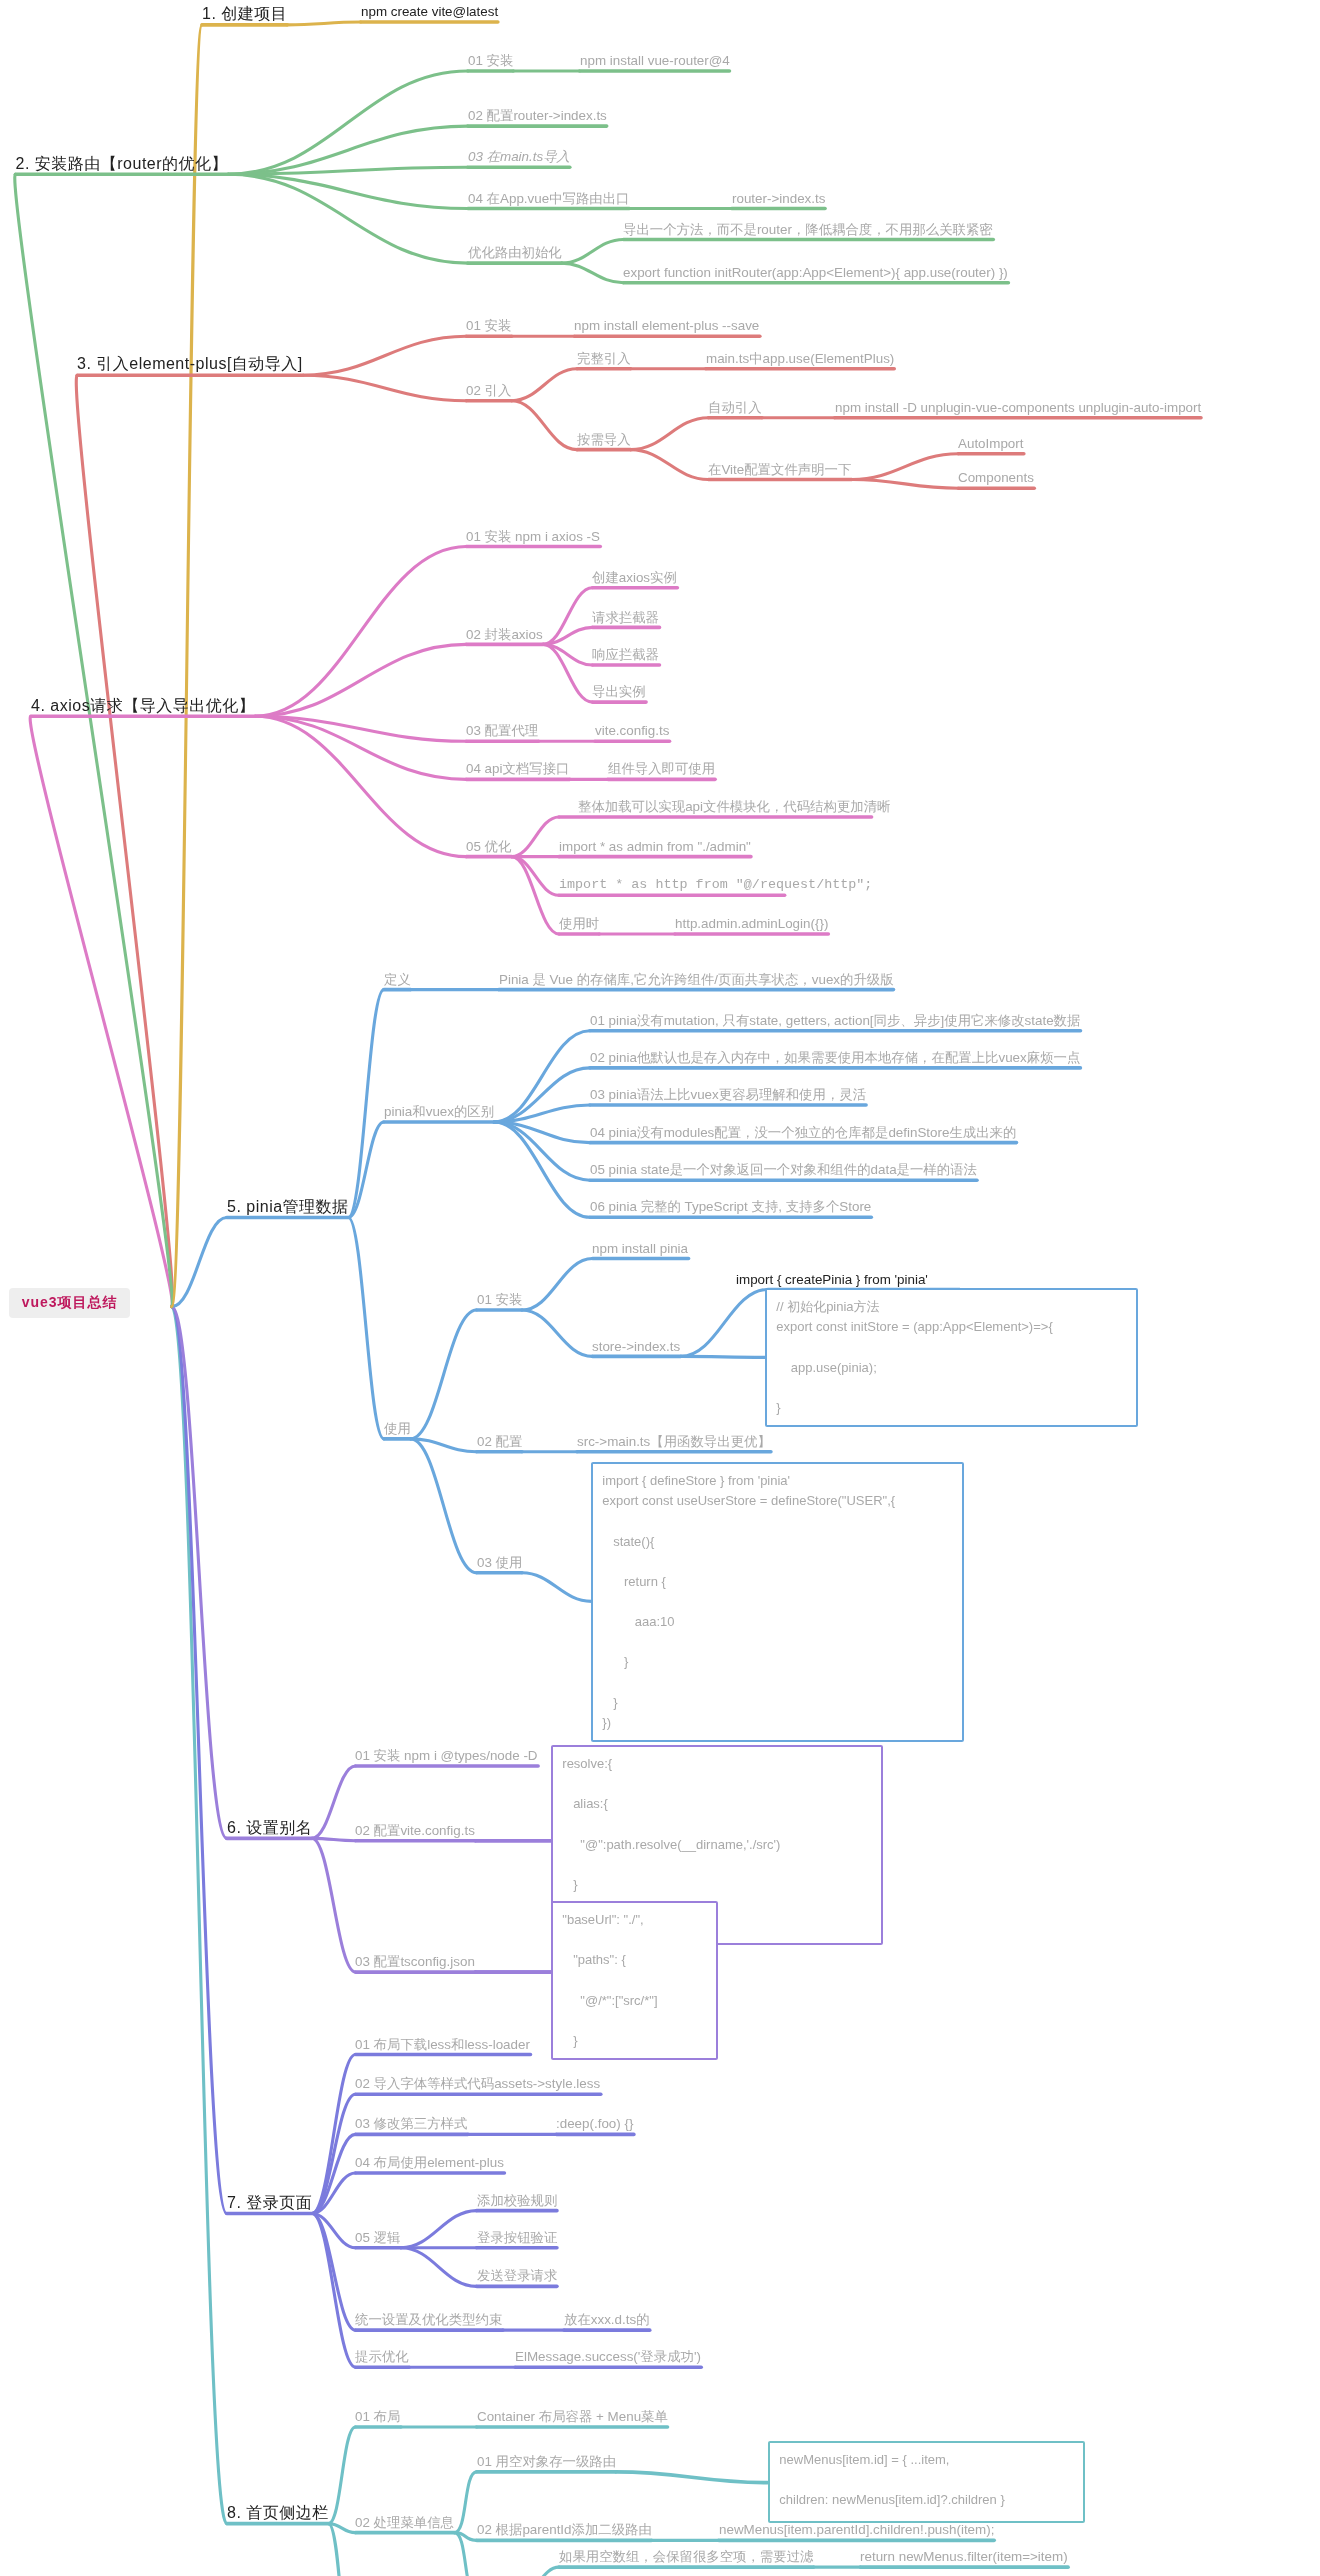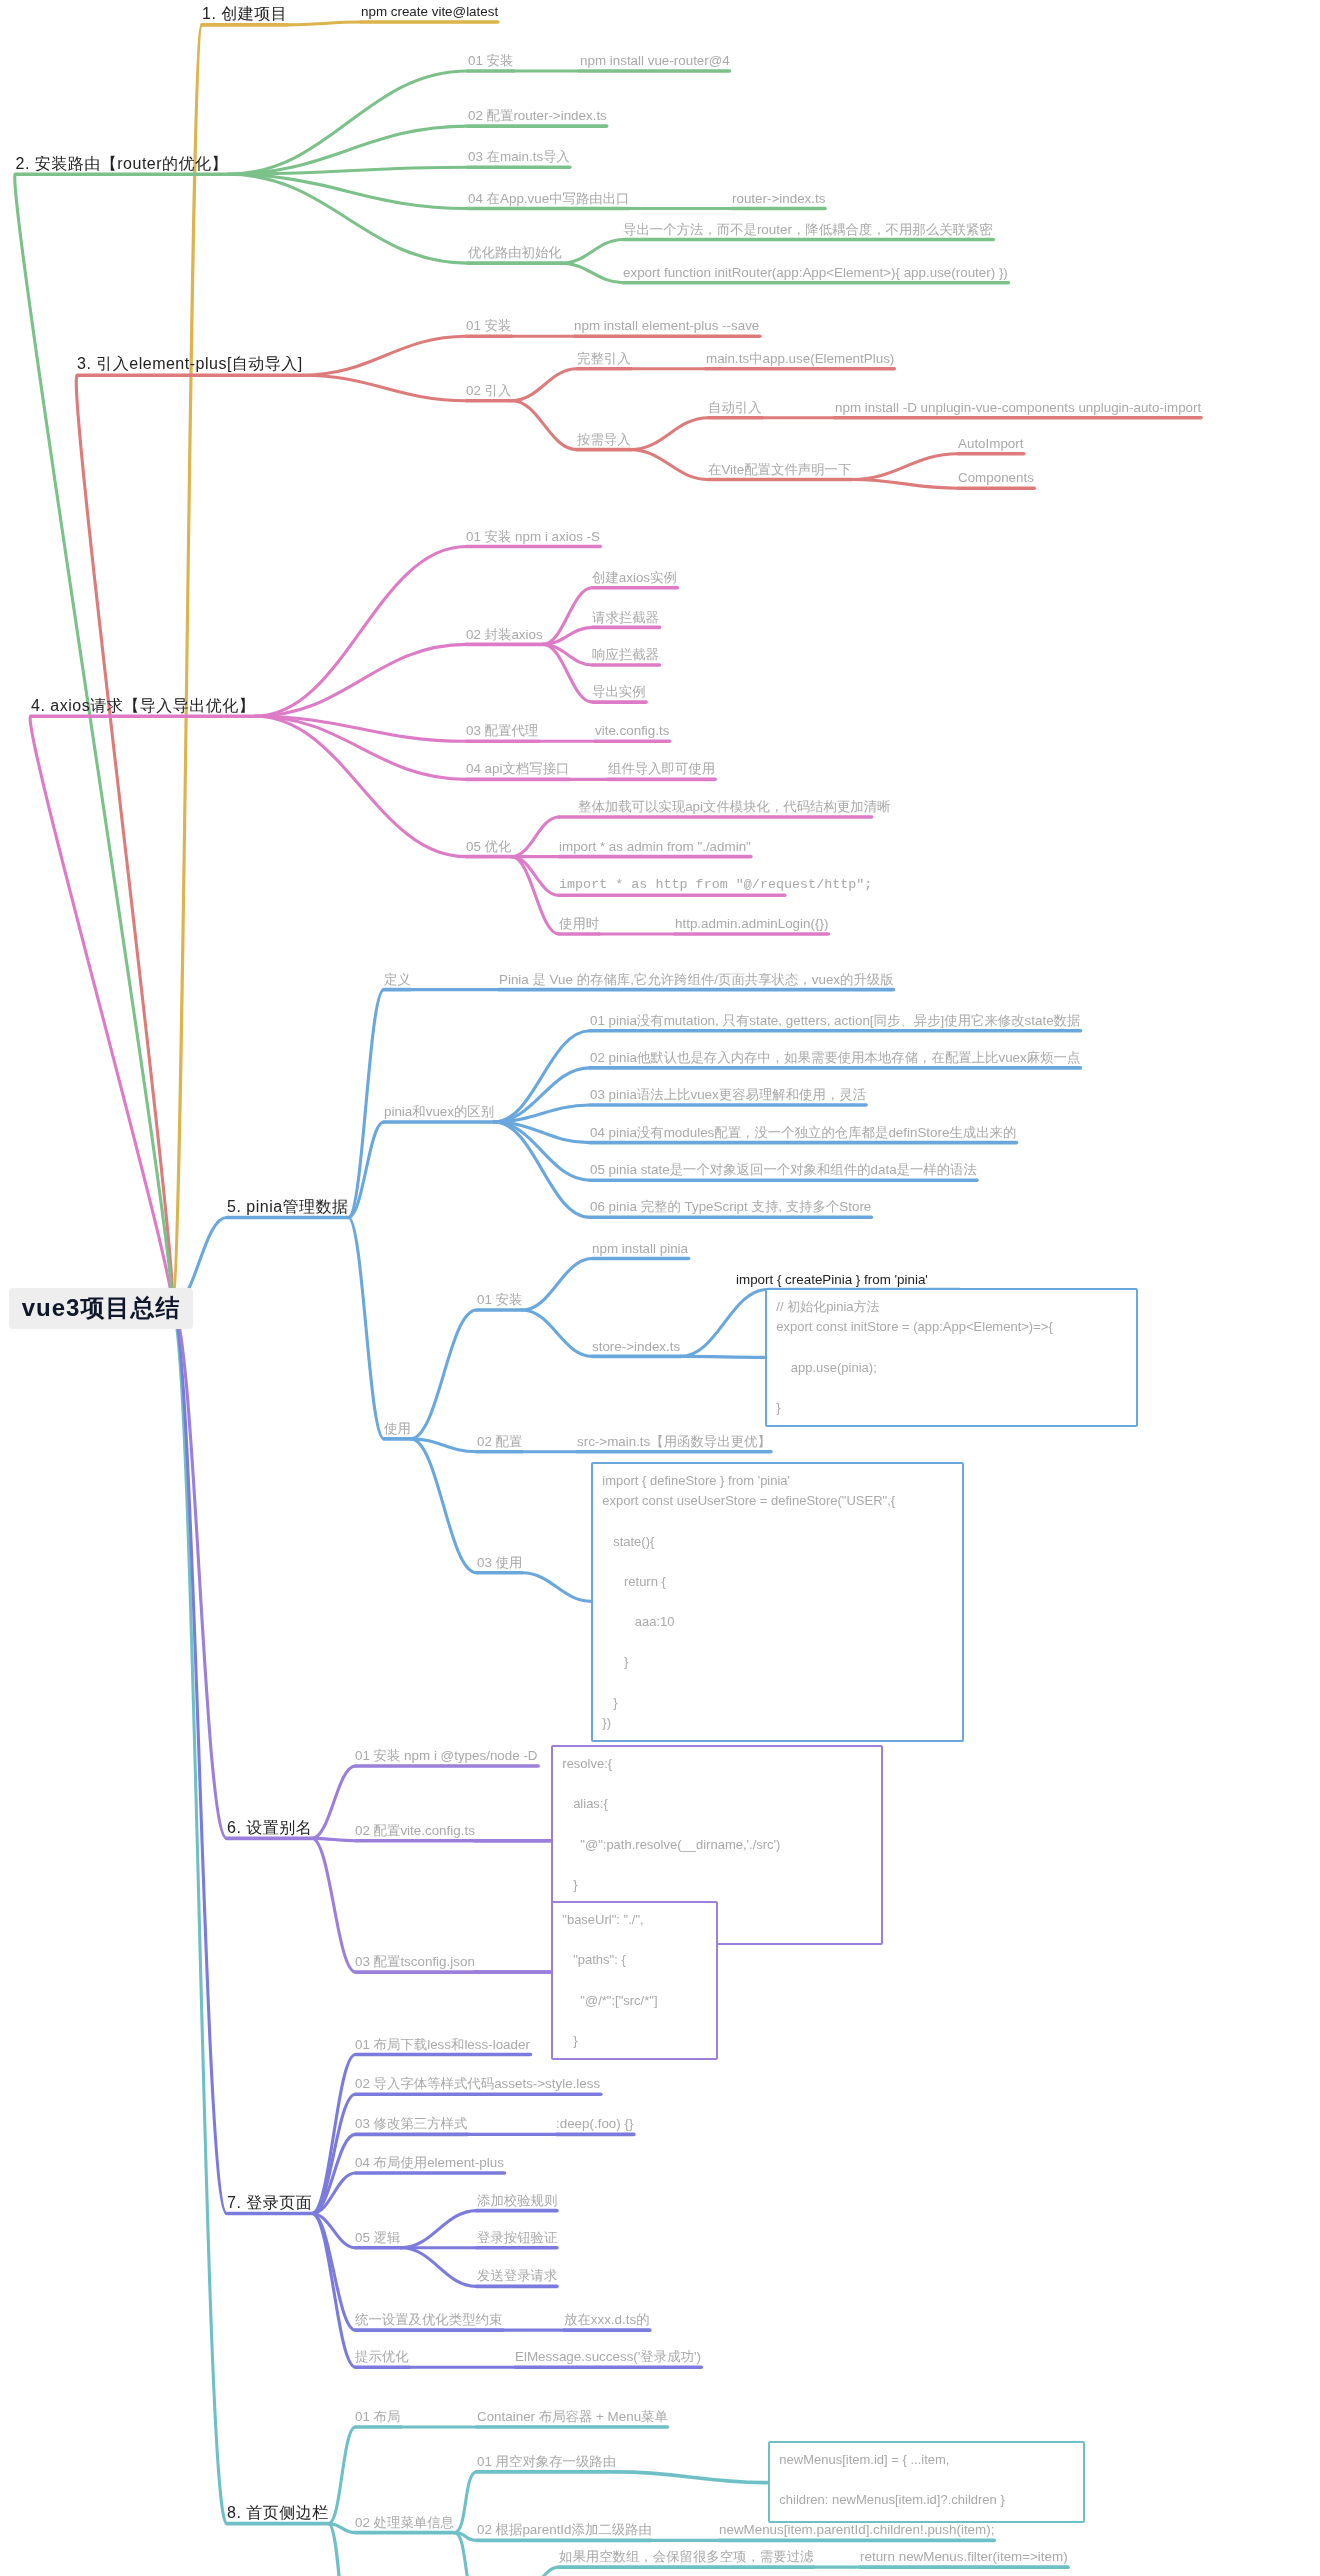--- a/index.html
+++ b/index.html
@@ -3,22 +3,22 @@
 <meta charset="utf-8">
 <style>
   html,body{margin:0;padding:0;background:#ffffff;}
   body{
     font-family:"Liberation Sans","DejaVu Sans",sans-serif;
     width:1321px;height:2739px;position:relative;overflow:hidden;
   }
   #mindmap{position:absolute;left:0;top:0;width:1321px;height:2739px;}
   .node{position:absolute;white-space:nowrap;line-height:1.1;}
   .root{
-    background:#eeeeee;border-radius:4px;color:#0f172a;
-    font-size:24px;font-weight:600;padding:7.2px 12.4px;letter-spacing:1px;
+    background:#eeeeee;border-radius:4px;color:#be185d;
+    font-size:14px;font-weight:600;padding:7.2px 12.4px;letter-spacing:1px;
   }
   .lvl1{color:#222;font-size:16px;font-weight:400;letter-spacing:0.5px;}
   .lvl2{color:#a9a9a9;font-size:13.4px;font-weight:400;}
   .codebox{
     position:absolute;background:#ffffff;border:2.1px solid #6fc0c6;border-radius:2.1px;
     color:#a9a9a9;font-size:13px;line-height:1.55;padding:7.2px 9.3px;white-space:pre;
   }
   .codebox.blue{border-color:#69a7dd;}
   .codebox.purple{border-color:#9b7fdb;}
   .dark{color:#222;}
@@ -222,21 +222,21 @@
     </g>
 </svg>
 
 <div id="labels">
     <div class="node lvl1" style="left: 202px; top: 5.2px;">1. 创建项目</div>
     <div class="node lvl2 dark" style="left: 361px; top: 5.2px;">npm create  vite@latest</div>
     <div class="node lvl1" style="left: 15.5px; top: 155px;">2. 安装路由【router的优化】</div>
     <div class="node lvl2" style="left: 468px; top: 54px;">01 安装</div>
     <div class="node lvl2" style="left: 580px; top: 54px;">npm install vue-router@4</div>
     <div class="node lvl2" style="left: 468px; top: 109px;">02 配置router-&gt;index.ts</div>
-    <div class="node lvl2" style="left: 468px; top: 150px;">03 在main.ts导入</div>
+    <div class="node lvl2" style="left: 468px; top: 150px; font-style: italic;">03 在main.ts导入</div>
     <div class="node lvl2" style="left: 468px; top: 192px;">04 在App.vue中写路由出口</div>
     <div class="node lvl2" style="left: 732px; top: 192px;">router-&gt;index.ts</div>
     <div class="node lvl2" style="left: 468px; top: 246px;">优化路由初始化</div>
     <div class="node lvl2" style="left: 623px; top: 223px;">导出一个方法，而不是router，降低耦合度，不用那么关联紧密</div>
     <div class="node lvl2" style="left: 623px; top: 266px;">export function initRouter(app:App&lt;Element&gt;){ app.use(router) })</div>
     <div class="node lvl1" style="left: 77px; top: 355px;">3. 引入element-plus[自动导入]</div>
     <div class="node lvl2" style="left: 466px; top: 319px;">01 安装</div>
     <div class="node lvl2" style="left: 574px; top: 319px;">npm install element-plus --save</div>
     <div class="node lvl2" style="left: 466px; top: 384px;">02 引入</div>
     <div class="node lvl2" style="left: 577px; top: 352px;">完整引入</div>

